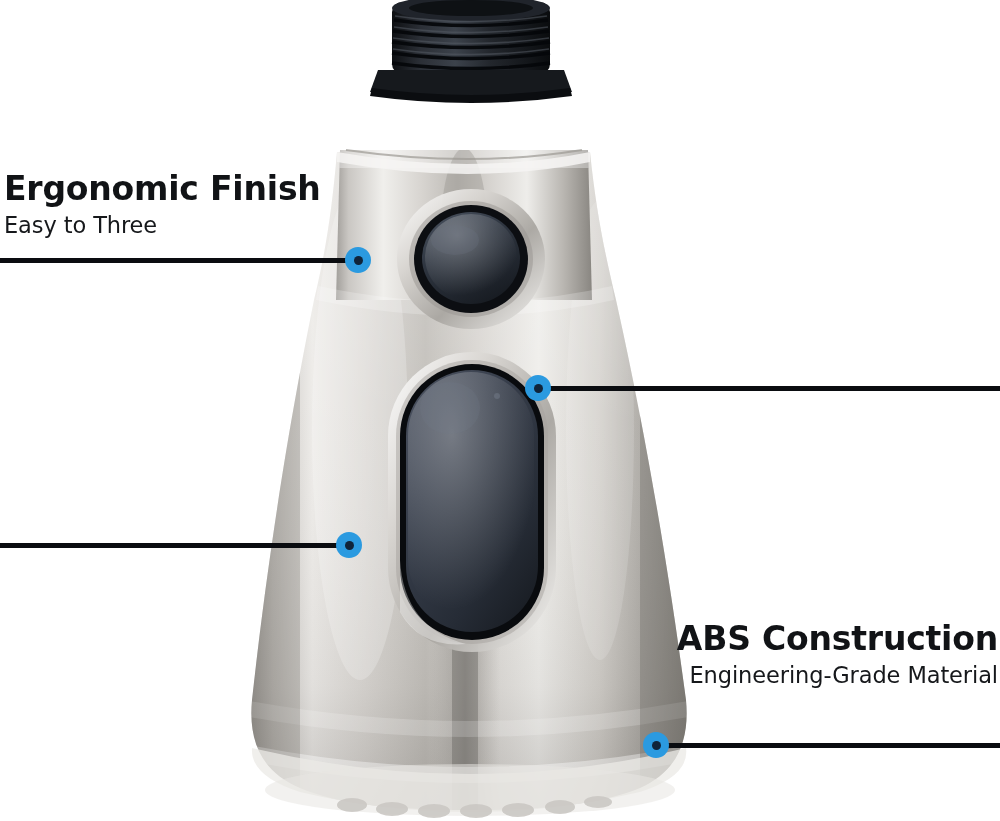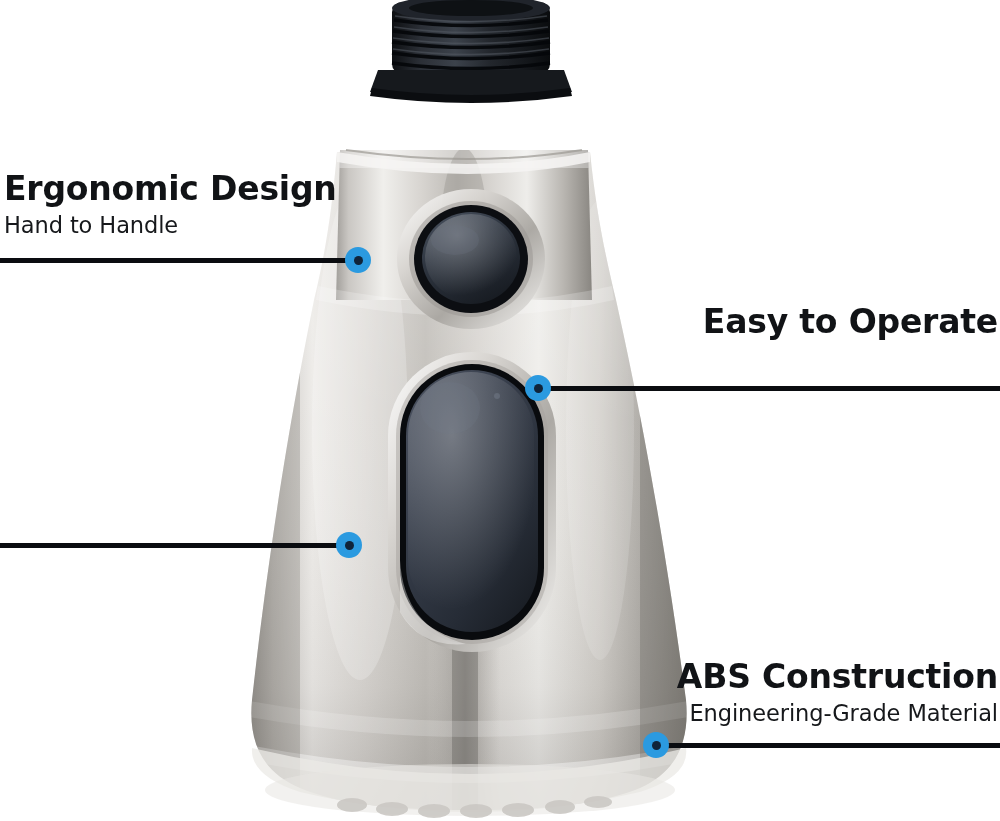--- a/index.html
+++ b/index.html
@@ -24,21 +24,21 @@
   .callout .sub{
     font-size:22.5px;font-weight:normal;color:#16181b;
     letter-spacing:-0.1px;line-height:1.2;margin-top:4px;
   }
   .callout.right{text-align:right;}
   .callout.left{text-align:left;}
 
   #co-ergonomic{left:4px;top:170px;}
   #co-operate  {right:2px;top:303px;}
   #co-nickel   {left:4px;top:427px;}
-  #co-abs      {right:2px;top:658px;}
+  #co-abs      {right:2px;top:620px;}
 
   
   .leader{position:absolute;height:5px;background:#0a0c10;}
   .dot{position:absolute;width:26px;height:26px;border-radius:50%;
        background:#2b9ae0;display:flex;align-items:center;justify-content:center;}
   .dot::after{content:"";width:9px;height:9px;border-radius:50%;background:#10243a;}
 </style>
 </head>
 <body>
 
@@ -237,26 +237,25 @@
   <div class="leader" style="left:540px;top:386px;width:460px;"></div>
   <div class="dot" style="left:525px;top:375px;"></div>
 
   <div class="leader" style="left:0px;top:543px;width:350px;"></div>
   <div class="dot" style="left:336px;top:532px;"></div>
 
   <div class="leader" style="left:657px;top:743px;width:343px;"></div>
   <div class="dot" style="left:643px;top:732px;"></div>
 
   <div class="callout left" id="co-ergonomic">
-    <div class="title">Ergonomic Design</div>
-    <div class="sub">Hand to Handle</div>
+    <div class="title">Ergonomic Finish</div>
+    <div class="sub">Easy to Three</div>
   </div>
 
   <div class="callout right" id="co-operate">
-    <div class="title">Easy to Operate</div>
   </div>
 
 
   <div class="callout right" id="co-abs">
     <div class="title">ABS Construction</div>
     <div class="sub">Engineering-Grade Material</div>
   </div>
 
 </div>
 

